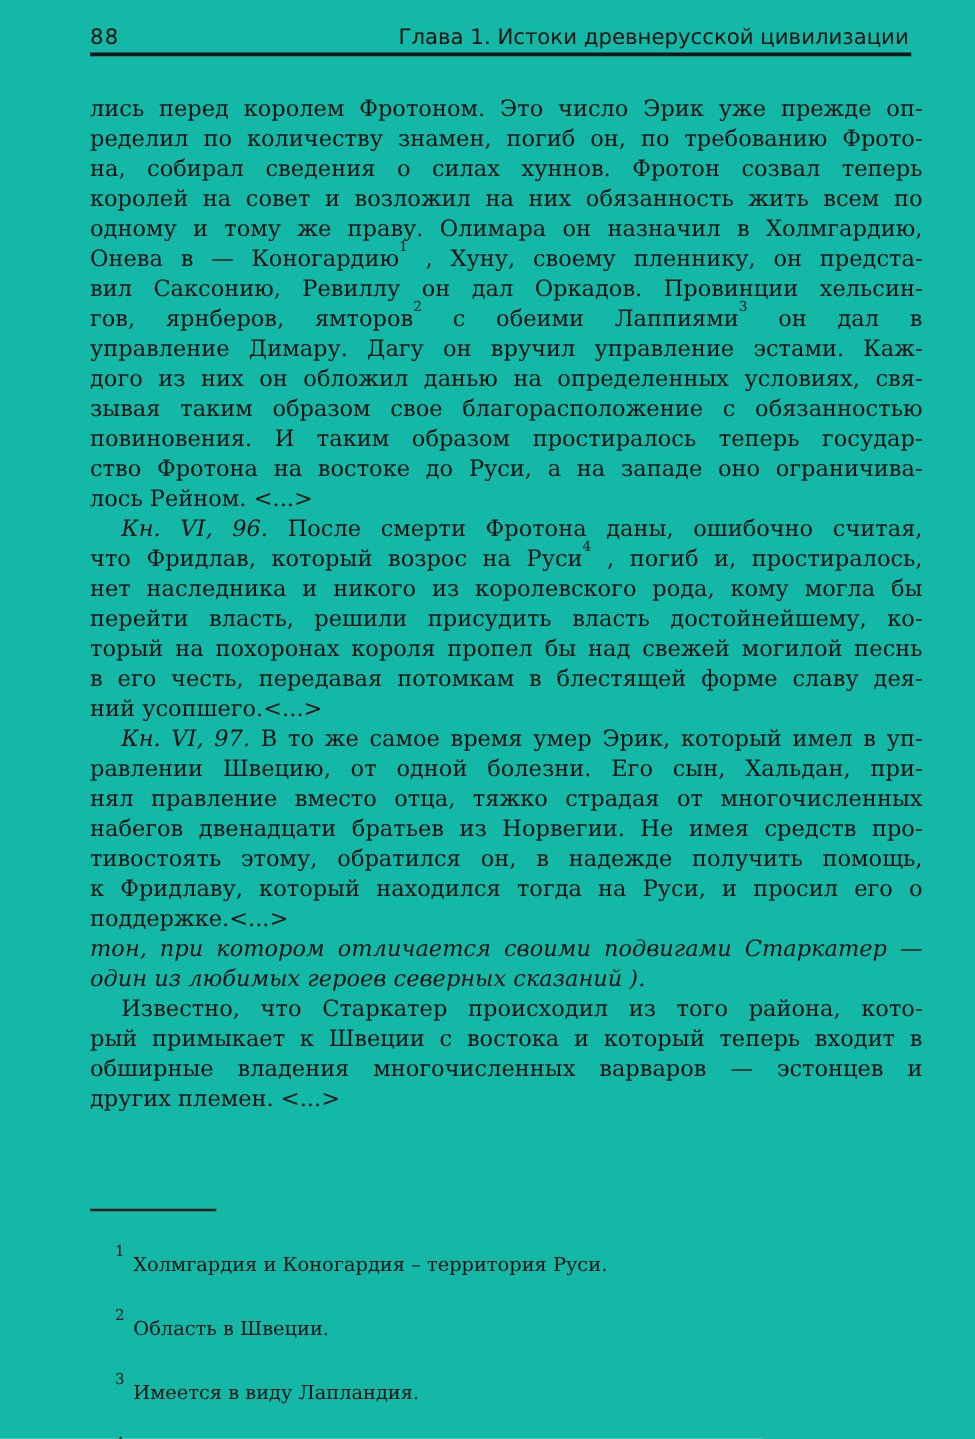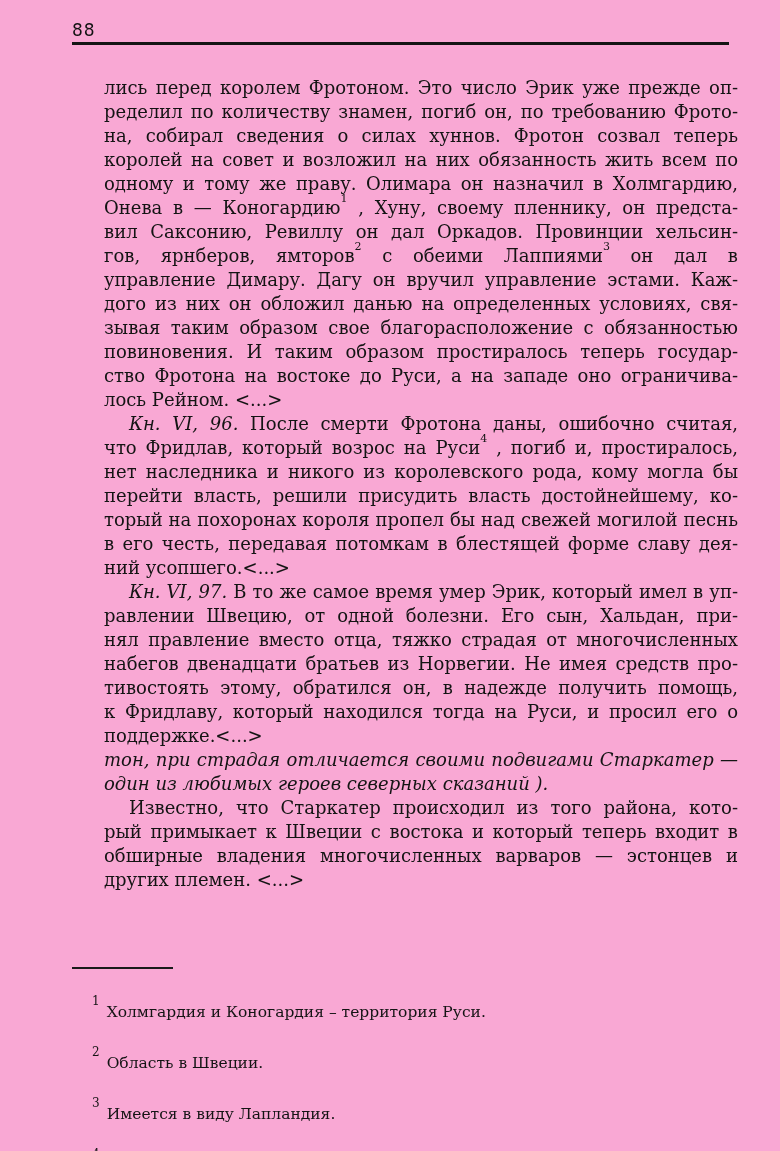--- a/index.html
+++ b/index.html
@@ -1,19 +1,19 @@
 <!DOCTYPE html>
 <html lang="ru"><head>
 <meta charset="utf-8">
 <style>
   html,body{margin:0;padding:0;}
   .page{
     position:relative;
     width:780px;height:1151px;
-    background:#f9a8d4;
+    background:#14b8a6;
     overflow:hidden;
     color:#141414;
     font-family:"DejaVu Serif", serif;
   }
   
   .runhead{
     position:absolute;left:72px;top:20px;width:655px;
     display:flex;justify-content:space-between;align-items:baseline;
     font-family:"DejaVu Sans","Liberation Sans",sans-serif;
     font-size:17px;line-height:20px;color:#121212;
@@ -25,21 +25,21 @@
   }
   
   .bodytext{
     position:absolute;left:72px;top:76px;width:666px;
     font-size:18px;line-height:24px;
   }
   .line{
     text-align:justify;
     text-align-last:justify;
     white-space:normal;
-    height:24px;overflow:visible;margin-left:32px;
+    height:24px;overflow:visible;
   }
   .line.last{
     text-align:left;
     text-align-last:left;
   }
   .line.indent{text-indent:25px;}
   .it{font-style:italic;}
   .bodytext sup, .footnotes sup{
     font-size:11px;line-height:0;position:relative;top:-0.45em;
   }
@@ -55,20 +55,21 @@
   .fn{padding-left:20px;margin-top:31px;}
   .fn sup{margin-right:7px;font-size:12px;}
 </style>
 </head>
 <body>
 
 <div class="page">
 
   <div class="runhead">
     <span class="pagenum">88</span>
+    <span class="runtitle">Глава 1. Истоки древнерусской цивилизации</span>
   </div>
 
   <div class="headrule"></div>
 
   <div class="bodytext" id="bodytext">
       <div class="line"><span>лись перед королем Фротоном. Это число Эрик уже прежде оп-</span></div>
       <div class="line"><span>ределил по количеству знамен, погиб он, по требованию Фрото-</span></div>
       <div class="line"><span>на, собирал сведения о силах хуннов. Фротон созвал теперь</span></div>
       <div class="line"><span>королей на совет и возложил на них обязанность жить всем по</span></div>
       <div class="line"><span>одному и тому же праву. Олимара он назначил в Холмгардию,</span></div>
@@ -88,21 +89,21 @@
       <div class="line"><span>торый на похоронах короля пропел бы над свежей могилой песнь</span></div>
       <div class="line"><span>в его честь, передавая потомкам в блестящей форме славу дея-</span></div>
       <div class="line last"><span>ний усопшего.&lt;...&gt;</span></div>
       <div class="line indent"><span class="it">Кн. VI, 97.</span><span> В то же самое время умер Эрик, который имел в уп-</span></div>
       <div class="line"><span>равлении Швецию, от одной болезни. Его сын, Хальдан, при-</span></div>
       <div class="line"><span>нял правление вместо отца, тяжко страдая от многочисленных</span></div>
       <div class="line"><span>набегов двенадцати братьев из Норвегии. Не имея средств про-</span></div>
       <div class="line"><span>тивостоять этому, обратился он, в надежде получить помощь,</span></div>
       <div class="line"><span>к Фридлаву, который находился тогда на Руси, и просил его о</span></div>
       <div class="line last"><span>поддержке.&lt;...&gt;</span></div>
-      <div class="line"><span class="it">тон, при страдая отличается своими подвигами Старкатер —</span></div>
+      <div class="line"><span class="it">тон, при котором отличается своими подвигами Старкатер —</span></div>
       <div class="line last"><span class="it">один из любимых героев северных сказаний ).</span></div>
       <div class="line indent"><span>Известно, что Старкатер происходил из того района, кото-</span></div>
       <div class="line"><span>рый примыкает к Швеции с востока и который теперь входит в</span></div>
       <div class="line"><span>обширные владения многочисленных варваров — эстонцев и</span></div>
       <div class="line last"><span>других племен. &lt;...&gt;</span></div>
     </div>
 
   <div class="fnsep"></div>
 
   <div class="footnotes" id="footnotes">

